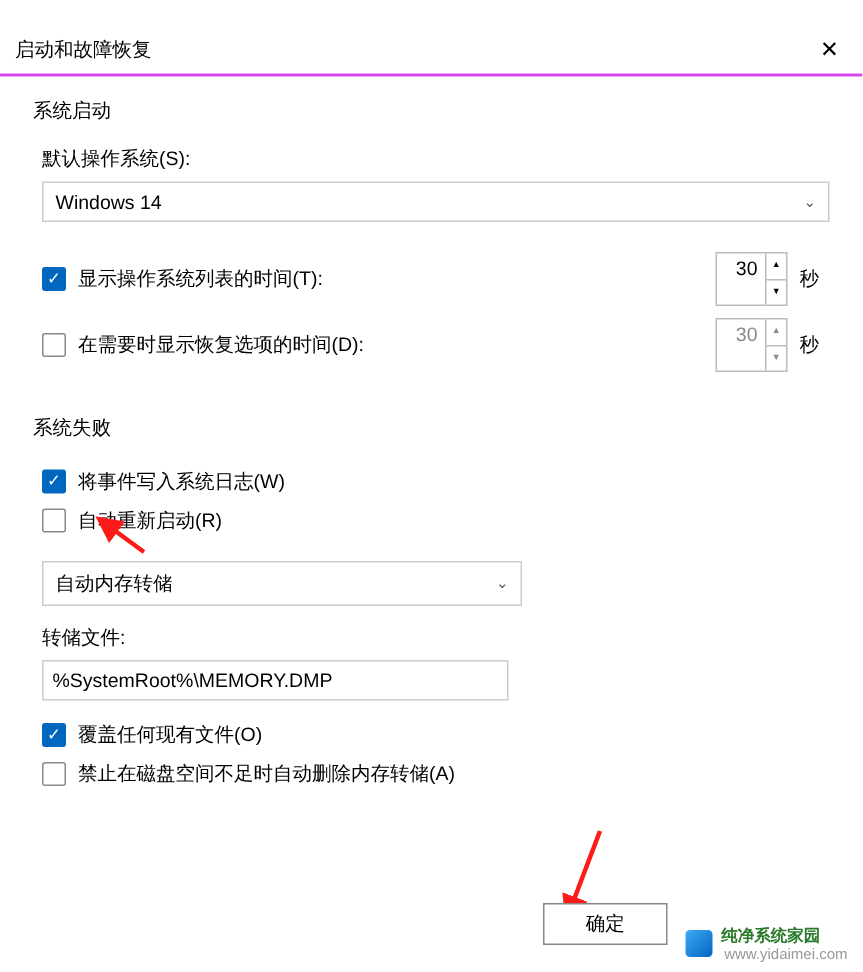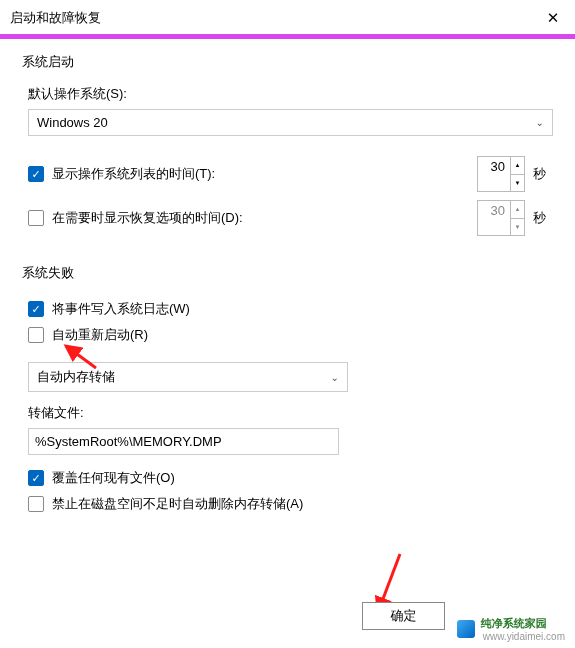--- a/index.html
+++ b/index.html
@@ -10,22 +10,22 @@
       color: #000;
       width: 575px;
       height: 648px;
       position: relative;
       overflow: hidden;
     }
     .titlebar {
       display: flex;
       justify-content: space-between;
       align-items: center;
-      padding: 6px 10px 4px 10px;
-      border-bottom: 5px solid #d946ef;
+      padding: 21px 10px 4px 10px;
+      border-bottom: 2px solid #d946ef;
     }
     .close-btn {
       width: 24px; height: 24px;
       display: flex; align-items: center; justify-content: center;
       font-size: 15px; cursor: default;
     }
     .content { padding: 14px 22px 10px 22px; }
     .section { margin-bottom: 24px; }
     .section-title { font-size: 13px; margin-bottom: 14px; }
     .indent { padding-left: 6px; }
@@ -153,21 +153,21 @@
   </div>
 </div>
 
 <div class="content">
 
   <div class="section">
     <div class="section-title">系统启动</div>
     <div class="indent">
       <div class="label-row">默认操作系统(S):</div>
       <div class="select-wrap">
-        <span>Windows 20</span>
+        <span>Windows 14</span>
         <span class="chev">⌄</span>
       </div>
 
       <div class="time-row">
         <div class="time-left">
           <div class="checkbox checked">
             <span class="checkmark">✓</span>
           </div>
           <span>显示操作系统列表的时间(T):</span>
         </div>

